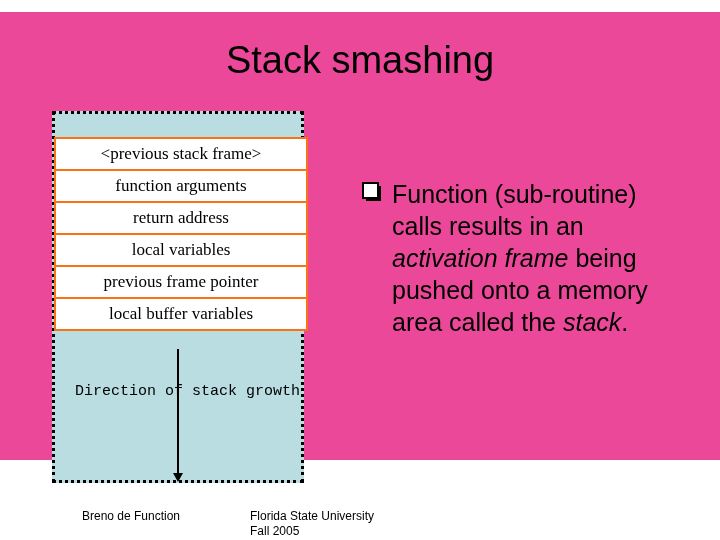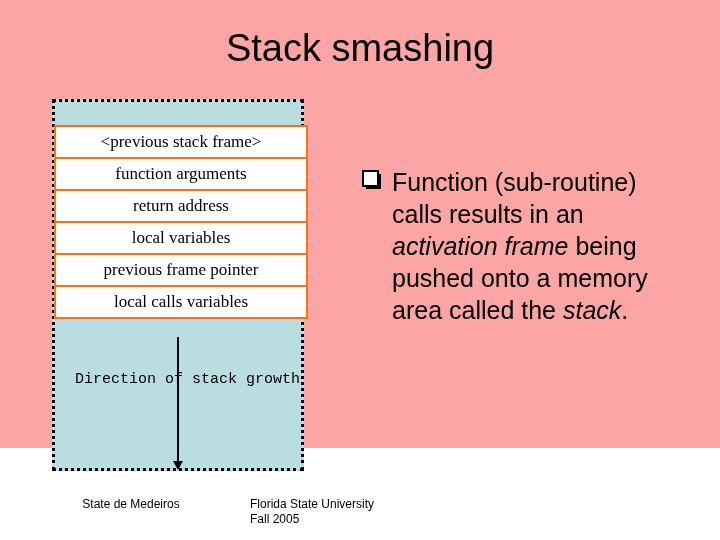--- a/index.html
+++ b/index.html
@@ -10,24 +10,24 @@
     width: 720px;
     height: 540px;
     background: #ffffff;
     font-family: "Liberation Sans", sans-serif;
     overflow: hidden;
     position: relative;
   }
 
   .slide {
     position: absolute;
-    left: 0; top: 0;
+    left: 0; top: 12px;
     width: 720px;
     height: 448px;
-    background: #fca5a5;
+    background: #ec4899;
   }
 
   
   .slide-title {
     position: absolute;
     left: 36px;
     top: 26px;
     width: 648px;
     text-align: center;
     font-family: "Liberation Sans", sans-serif;
@@ -181,37 +181,37 @@
       <tr>
         <td>return address</td>
       </tr>
       <tr>
         <td>local variables</td>
       </tr>
       <tr>
         <td>previous frame pointer</td>
       </tr>
       <tr>
-        <td>local calls variables</td>
+        <td>local buffer variables</td>
       </tr>
     </tbody>
   </table>
 
   <div class="arrow-line"></div>
   <div class="arrow-head"></div>
 
   <div class="growth-caption">Direction of stack growth</div>
 
   <div class="bullet-block">
     <div class="bullet-item">
       <span class="bullet-marker"></span>
       <span class="bullet-text"><span>Function (sub-routine) calls results in an </span><i>activation frame</i><span> being pushed onto a memory area called the </span><i>stack</i><span>.</span></span>
     </div>
   </div>
 
-  <div class="footer-author">State de Medeiros</div>
+  <div class="footer-author">Breno de Function</div>
 
   <div class="footer-center">
     <div>Florida State University</div>
     <div>Fall 2005</div>
   </div>
 
 </div>
 
 </body></html>

